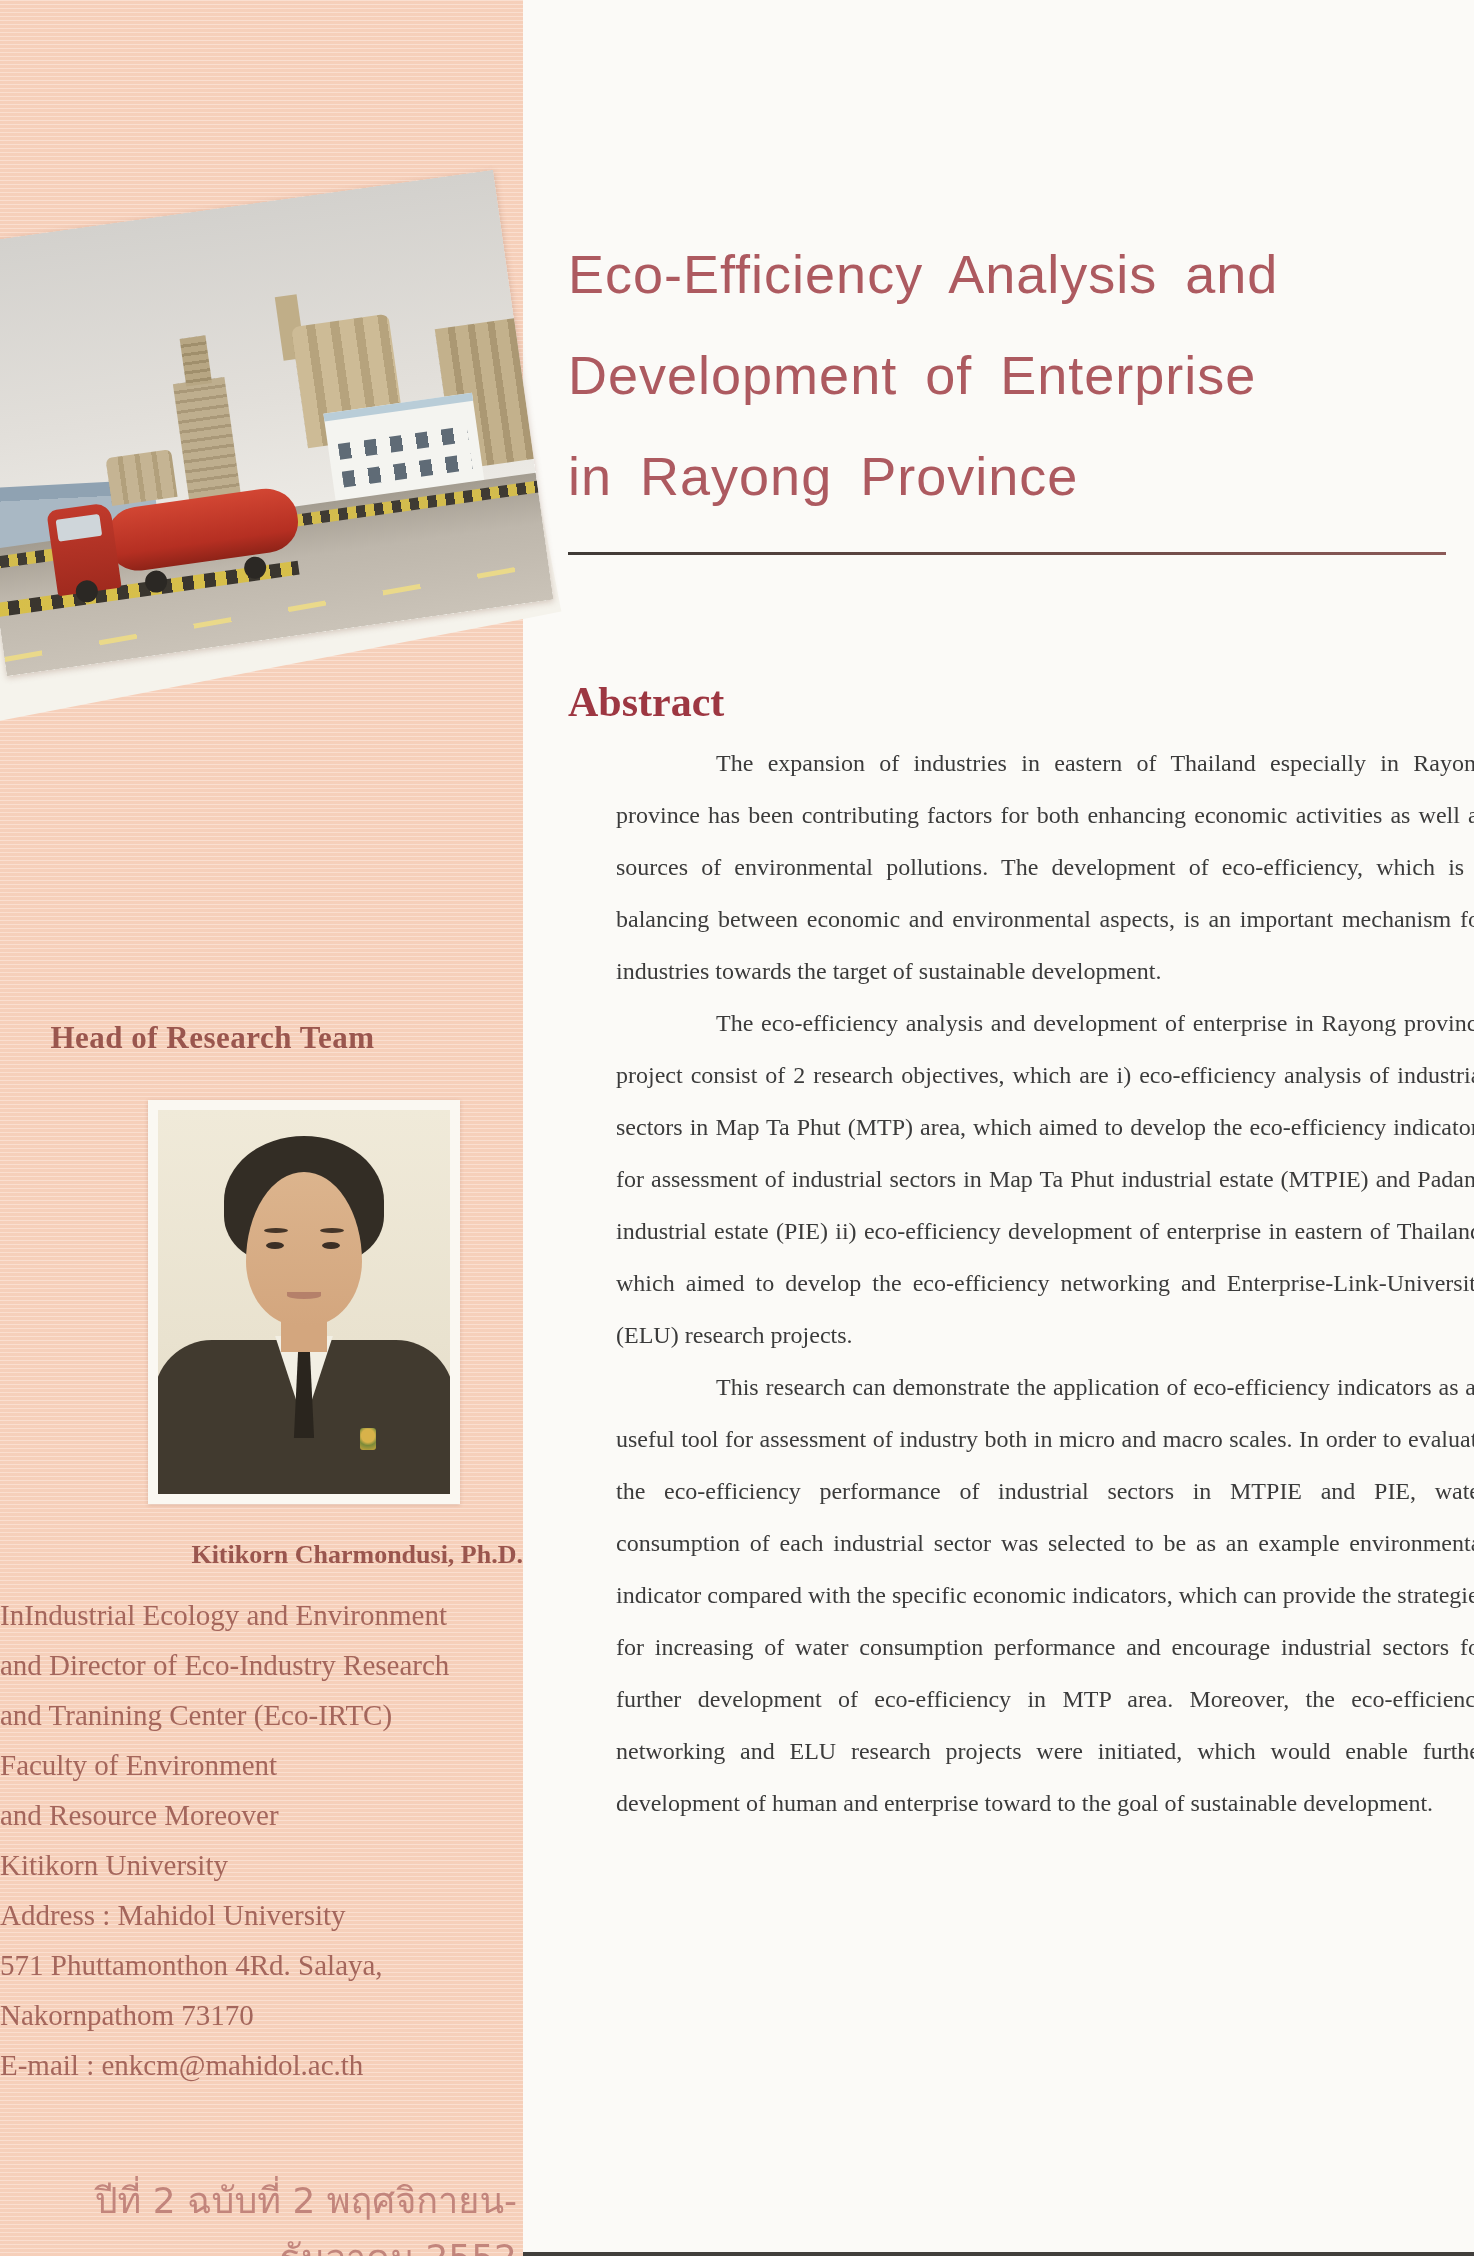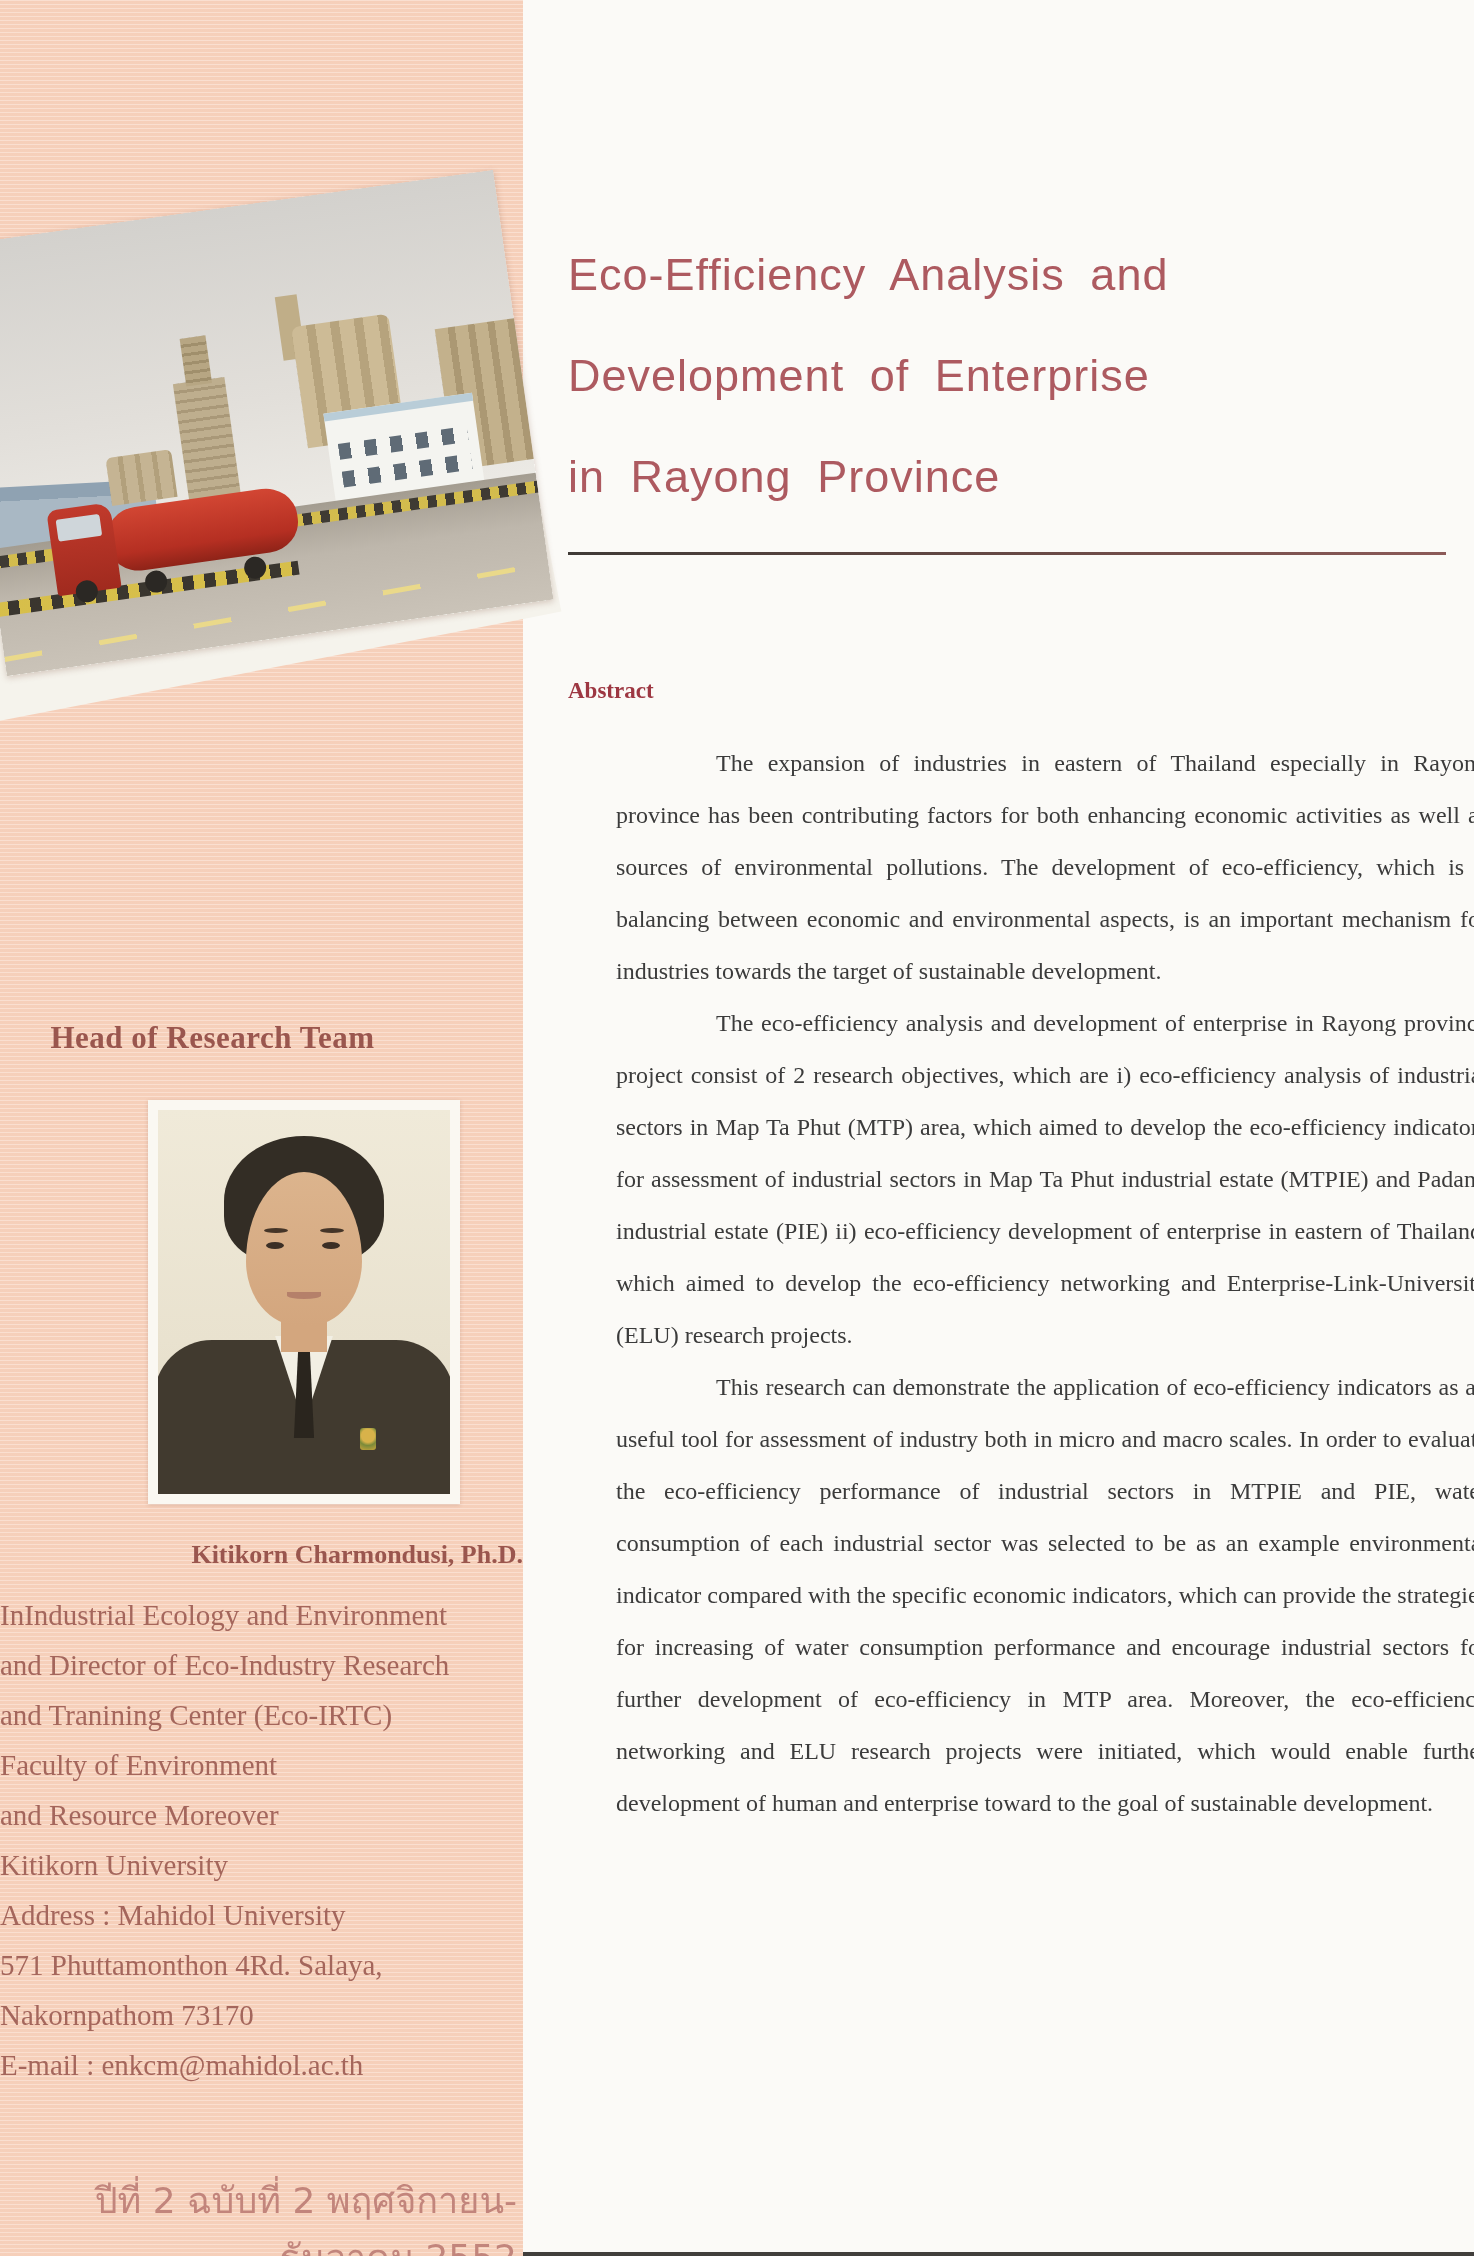--- a/index.html
+++ b/index.html
@@ -86,26 +86,26 @@
            background:#f2efe4;clip-path:polygon(12% 0,88% 0,50% 100%);}
   .pp-tie{position:absolute;left:50%;top:228px;width:24px;height:100px;transform:translateX(-50%);
            background:#2a251e;clip-path:polygon(28% 0,72% 0,92% 100%,8% 100%);}
   .pp-emblem{position:absolute;left:calc(50% + 56px);top:318px;width:16px;height:22px;border-radius:3px;
            background:radial-gradient(circle at 50% 35%,#d8b24a 0 40%,#7a8a3a 60%,#c9a43a 100%);}
 
   
   .main{position:absolute;left:523px;top:0;width:951px;height:2256px;background:var(--page-white,#fbfaf7);}
   .title{position:absolute;left:45px;top:224px;margin:0;white-space:nowrap;
            font-family:"Liberation Sans","DejaVu Sans",sans-serif;font-weight:400;
-           font-size:45px;line-height:101px;letter-spacing:1px;word-spacing:12px;
+           font-size:54px;line-height:101px;letter-spacing:1px;word-spacing:12px;
            color:var(--title-rose,#ad5a60);}
   .title-rule{position:absolute;left:45px;right:28px;top:552px;height:3px;
            background:linear-gradient(90deg,#3f3a36 0%,#6a4a46 55%,#8c5a58 100%);}
   .abstract-heading{position:absolute;left:45px;top:678px;margin:0;
-           font-size:23px;font-weight:bold;color:var(--heading-red,#9d3742);}
+           font-size:42px;font-weight:bold;color:var(--heading-red,#9d3742);}
   .abstract-text{position:absolute;left:45px;top:737px;width:872px;
            font-size:24px;line-height:52px;text-align:justify;color:var(--body-ink,#3b3b3b);margin-left:48px;}
   .abstract-text p{margin:0;text-indent:100px;}
   .bottom-line{position:absolute;left:0;right:0;bottom:0;height:4px;background:#413f3c;}
 </style>
 </head>
 <body>
 
 <div class="page">
 

